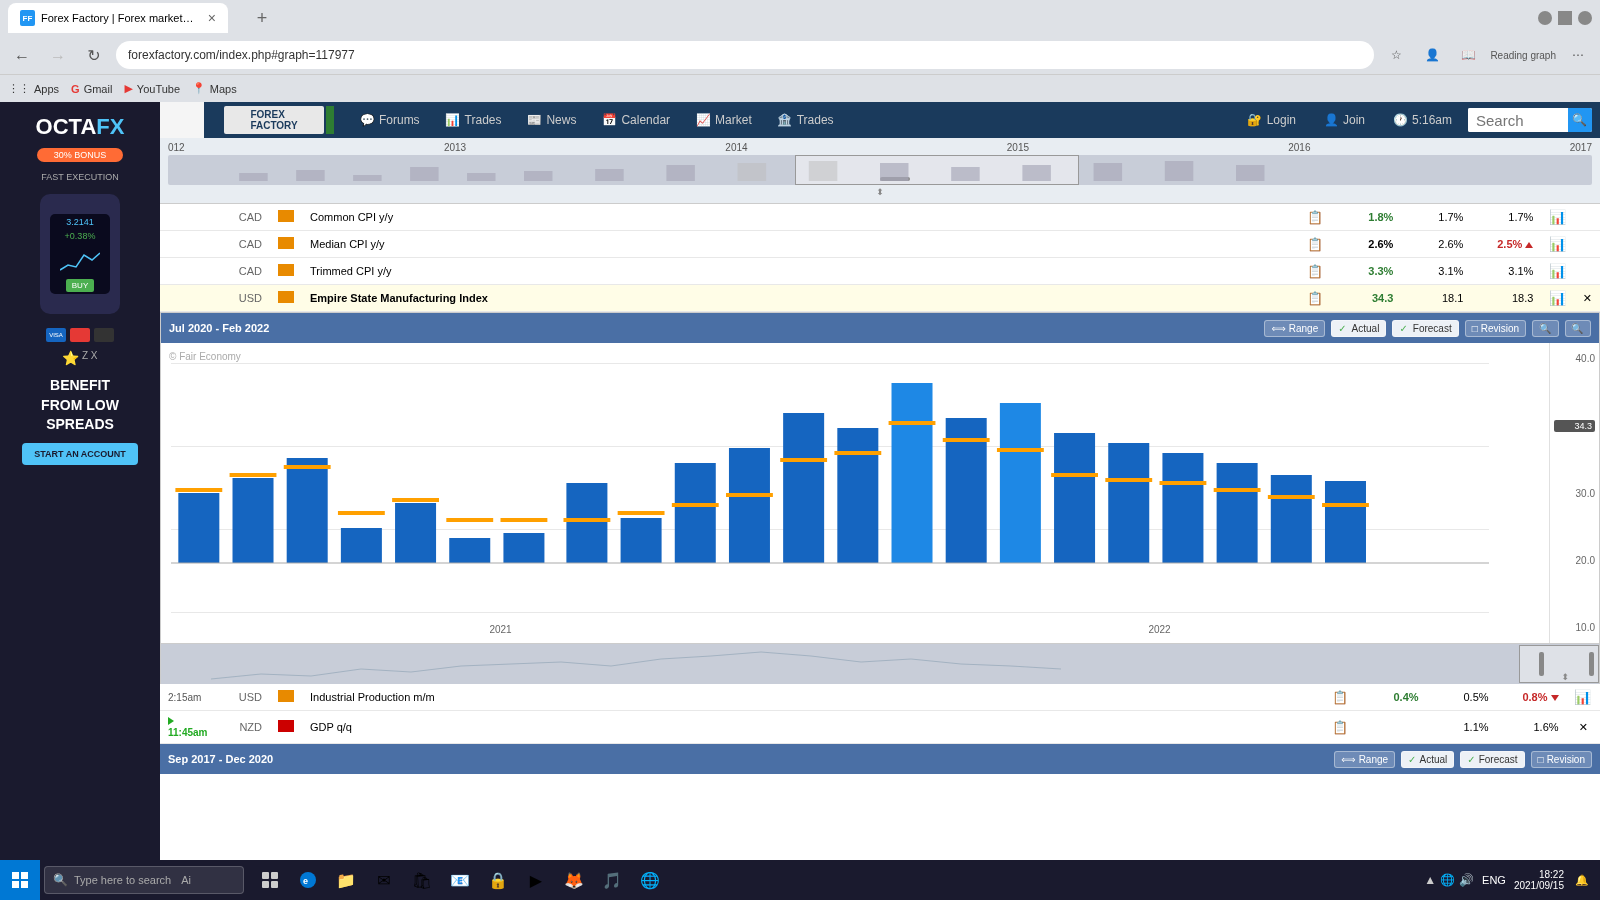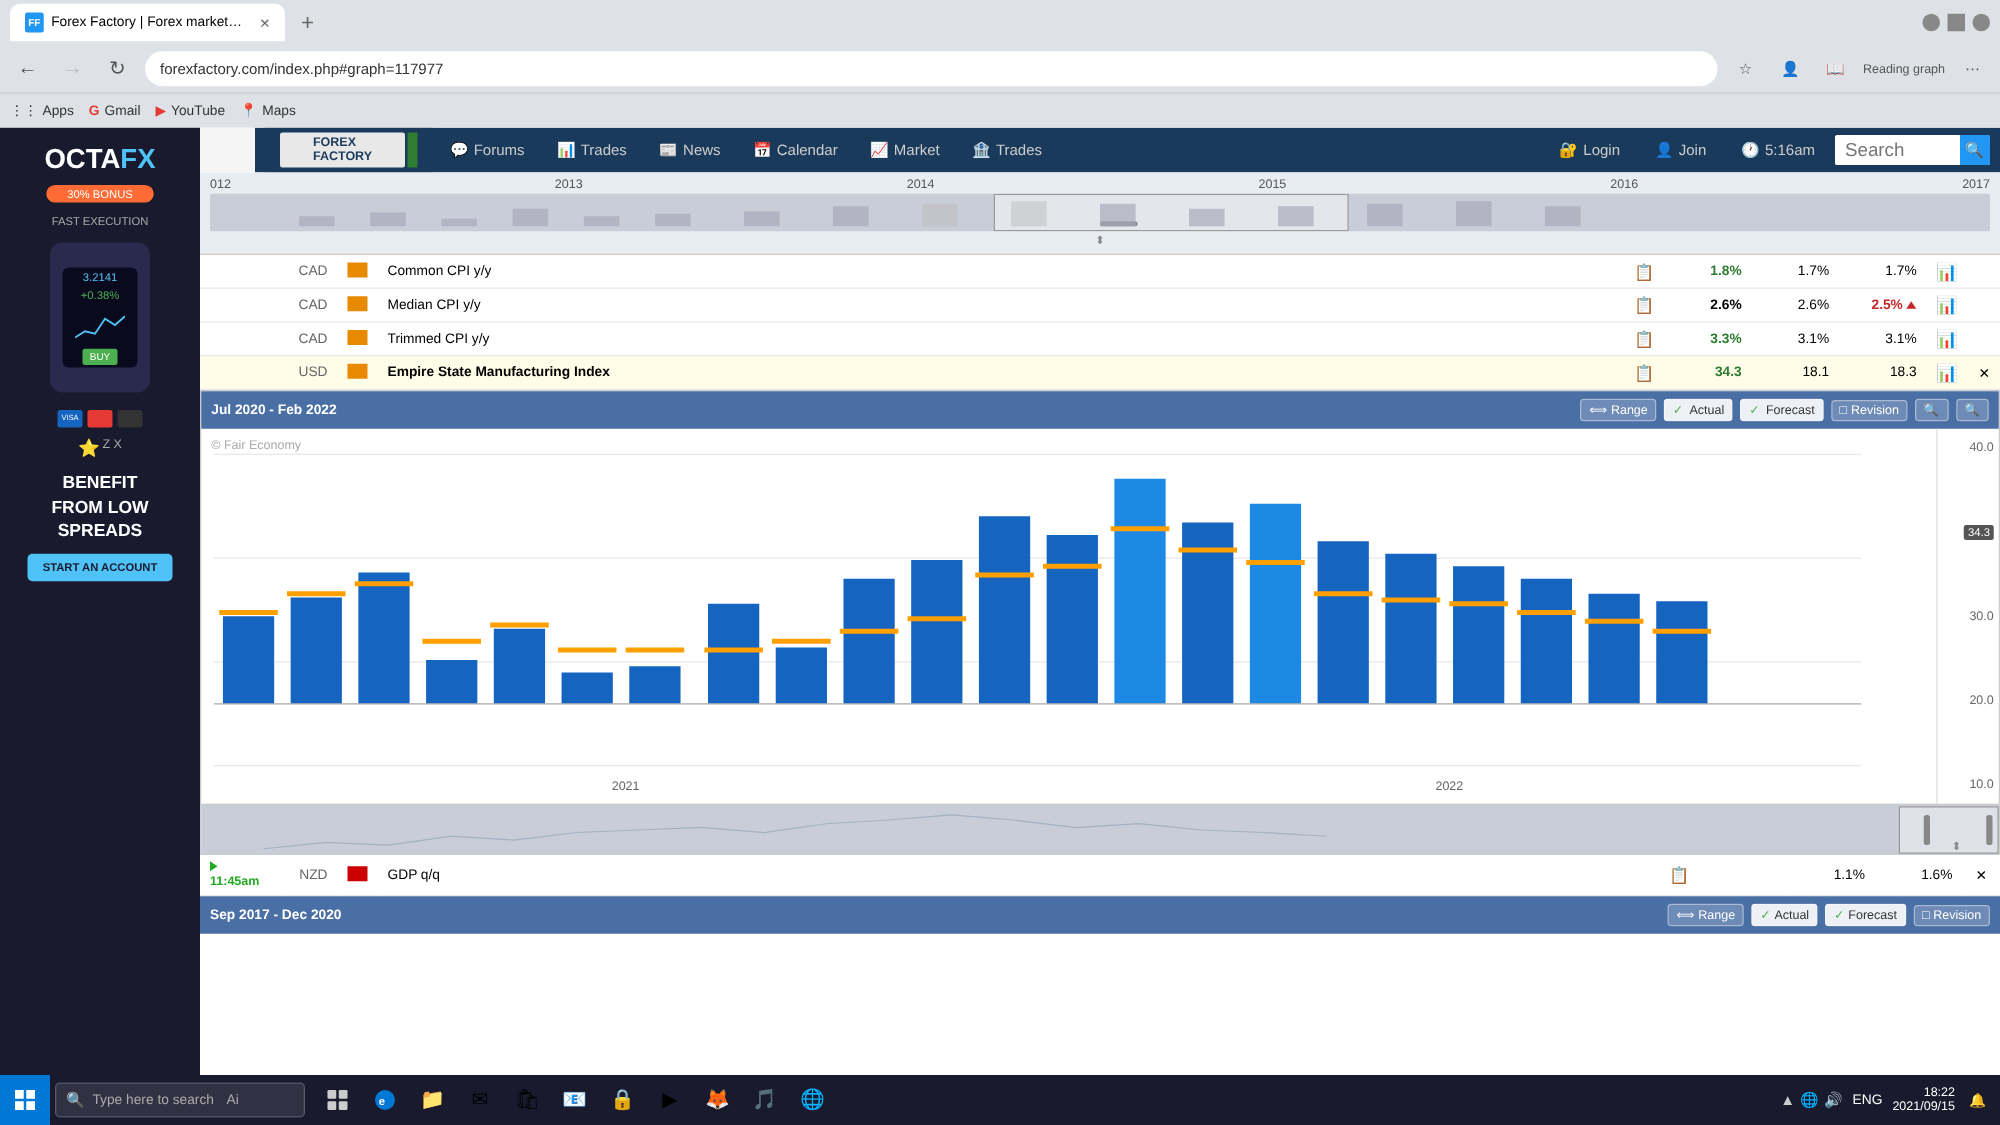--- a/index.html
+++ b/index.html
@@ -81,21 +81,21 @@
     .chart-header { background: #4a6fa5; display: flex; align-items: center; padding: 4px 8px; gap: 8px; height: 30px; }
     .chart-date-range { color: white; font-size: 11px; font-weight: bold; }
     .chart-controls { display: flex; align-items: center; gap: 6px; margin-left: auto; }
     .chart-control-btn { display: flex; align-items: center; gap: 3px; background: rgba(255,255,255,0.2); border: 1px solid rgba(255,255,255,0.4); border-radius: 3px; padding: 2px 6px; color: white; font-size: 10px; cursor: pointer; }
     .chart-control-btn.active { background: rgba(255,255,255,0.9); color: #333; }
     .checkbox-check { color: #4CAF50; margin-right: 2px; }
 
     .chart-body { display: flex; height: 300px; position: relative; }
     .chart-area { flex: 1; position: relative; overflow: hidden; padding: 10px 0; }
     .chart-watermark { position: absolute; top: 8px; left: 8px; font-size: 10px; color: #aaa; }
-    .chart-y-axis { width: 50px; display: flex; flex-direction: column; justify-content: space-between; padding: 10px 4px; text-align: right; font-size: 10px; color: #666; border-left: 1px solid #e0e0e0; align-items: flex-end; }
+    .chart-y-axis { width: 50px; display: flex; flex-direction: column; justify-content: space-between; padding: 10px 4px; text-align: right; font-size: 10px; color: #666; border-left: 1px solid #e0e0e0; }
     .y-label-current { color: white; background: #555; padding: 1px 3px; border-radius: 2px; font-size: 9px; }
     .chart-x-labels { position: absolute; bottom: 8px; left: 10px; right: 60px; display: flex; justify-content: space-around; font-size: 10px; color: #666; }
 
     
     .grid-lines { position: absolute; top: 20px; left: 10px; right: 60px; bottom: 30px; display: flex; flex-direction: column; justify-content: space-between; pointer-events: none; }
     .grid-line { border-top: 1px solid #e8e8e8; width: 100%; }
 
     
     .chart-mini-nav { height: 40px; background: #d8dde2; border-top: 1px solid #ccc; position: relative; }
 
@@ -127,21 +127,21 @@
     td { font-size: 11px; padding: 4px 6px; vertical-align: middle; }
 
     .row-highlight { background: #fffde7; }
   </style>
 </head>
 <body>
 
 <div class="browser-chrome">
 
   <div class="title-bar">
-    <div style="display:flex;align-items:center;gap:4px;flex:1;">
+    <div style="display:flex;align-items:center;gap:20px;flex:1;">
       <div class="tab">
         <div class="tab-favicon">FF</div>
         <span class="tab-title">Forex Factory | Forex markets fo...</span>
         <span class="tab-close">×</span>
       </div>
       <div class="new-tab">+</div>
     </div>
     <div style="display:flex;gap:6px;align-items:center;">
       <div style="width:14px;height:14px;border-radius:50%;background:#888;cursor:pointer;"></div>
       <div style="width:14px;height:14px;background:#888;cursor:pointer;"></div>
@@ -490,20 +490,34 @@
             <div style="position:absolute;top:1px;right:0;width:80px;height:38px;background:rgba(255,255,255,0.4);border:1px solid #999;"></div>
             <div style="position:absolute;top:8px;right:55px;width:5px;height:24px;background:#888;border-radius:2px;cursor:col-resize;"></div>
             <div style="position:absolute;top:8px;right:5px;width:5px;height:24px;background:#888;border-radius:2px;cursor:col-resize;"></div>
             <div style="position:absolute;bottom:2px;right:30px;font-size:9px;color:#888;">⬍</div>
           </div>
         </div>
       </div>
 
       <table class="data-table">
         <tbody>
+            <tr class="data-row">
+          <td class="time-col">2:15am</td>
+          <td class="currency-col">USD</td>
+          <td class="flag-col"><span class="flag-orange"></span></td>
+          <td>Industrial Production m/m</td>
+          <td class="icon-col"><span class="detail-icon">📋</span></td>
+          <td class="actual-col val-green">0.4%</td>
+          <td class="forecast-col">0.5%</td>
+          <td class="prev-col val-red">
+            <span>0.8%</span>
+            <span class="triangle-down"></span>
+          </td>
+          <td class="chart-col"><span class="chart-icon">📊</span></td>
+        </tr>
         <tr class="data-row">
           <td class="time-col active-time">
             <span class="triangle-right"></span>
             <span>11:45am</span>
           </td>
           <td class="currency-col">NZD</td>
           <td class="flag-col"><span class="flag-red"></span></td>
           <td>GDP q/q</td>
           <td class="icon-col"><span class="detail-icon">📋</span></td>
           <td class="actual-col"></td>

